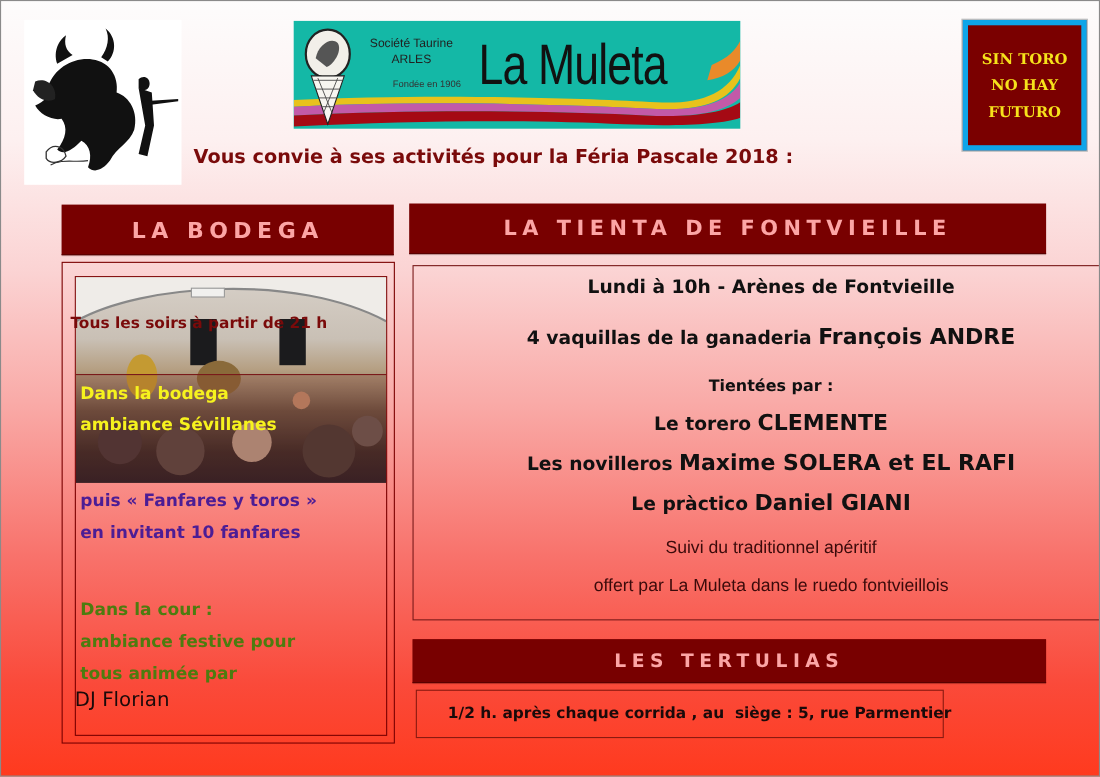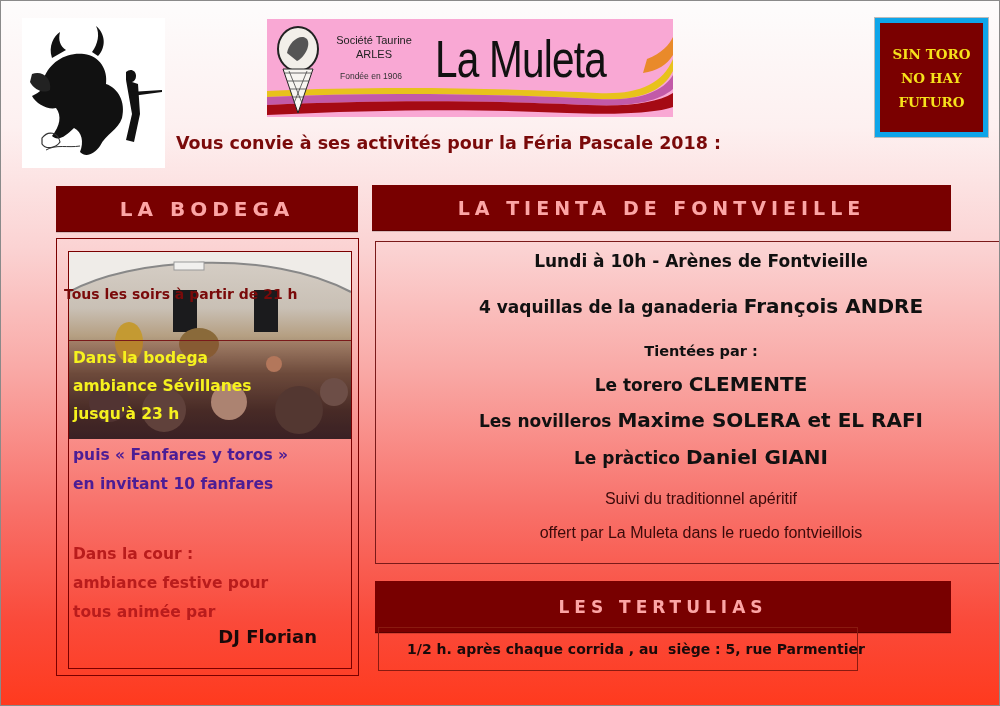--- a/index.html
+++ b/index.html
@@ -15,35 +15,35 @@
     
     .bull-logo {
       left: 21px; top: 17px; width: 143px; height: 150px;
       background: #ffffff;
     }
     .bull-logo svg { width: 100%; height: 100%; }
 
     
     .muleta-banner {
       left: 266px; top: 18px; width: 406px; height: 98px;
-      background: #f9a8d4;
+      background: #14b8a6;
       overflow: hidden;
     }
     .muleta-banner svg.waves { position: absolute; left: 0; top: 0; width: 406px; height: 98px; }
     .seal {
       position: absolute; left: 8px; top: 4px; width: 46px; height: 92px;
     }
     .societe {
       position: absolute; left: 62px; top: 14px; width: 90px;
       font-family: "Liberation Sans", sans-serif; font-size: 11px; color: #222;
       text-align: center; line-height: 14px;
     }
     .fondee {
-      position: absolute; left: 73px; top: 52px; width: 90px;
-      font-family: "Liberation Sans", sans-serif; font-size: 8.5px; color: #333; text-align: left;
+      position: absolute; left: 62px; top: 52px; width: 90px;
+      font-family: "Liberation Sans", sans-serif; font-size: 8.5px; color: #333; text-align: right;
     }
     .muleta-title {
       position: absolute; left: 168px; top: 10px;
       font-family: "Liberation Sans Narrow", "Liberation Sans", sans-serif;
       font-size: 52px; color: #111; letter-spacing: -1px;
       transform: scaleX(0.78); transform-origin: left top;
       line-height: 60px;
     }
 
     
@@ -68,21 +68,21 @@
     .hbar {
       background: #780000;
       display: flex; align-items: center; justify-content: center;
       color: #fca5a5; font-family: "DejaVu Sans", sans-serif; font-weight: bold;
       letter-spacing: 5px;
       border-bottom: 1px solid #5a0000;
       box-shadow: 0 1px 0 rgba(0,0,0,0.15);
     }
     .bodega-bar { left: 55px; top: 185px; width: 302px; height: 46px; font-size: 20px; }
     .tienta-bar { left: 371px; top: 184px; width: 579px; height: 46px; font-size: 19px; }
-    .tert-bar { left: 374px; top: 580px; width: 576px; height: 52px; font-size: 17px; }
+    .tert-bar { left: 374px; top: 580px; width: 576px; height: 40px; font-size: 17px; }
 
     
     .bodega-frame {
       left: 55px; top: 237px; width: 303px; height: 438px;
       border: 1px solid #7a0000;
     }
     .bodega-inner {
       left: 67px; top: 250px; width: 284px; height: 418px;
       border: 1px solid #7a0000;
     }
@@ -107,26 +107,26 @@
       font-weight: bold; font-size: 15.5px; color: #f6f21e; line-height: 28px;
       white-space: nowrap;
     }
     .bodega-text {
       left: 72px; top: 440px;
       font-weight: bold; font-size: 15.5px; color: #4c1d95; line-height: 29px;
       white-space: nowrap;
     }
     .bodega-text2 {
       left: 72px; top: 539px;
-      font-weight: bold; font-size: 15.5px; color: #b91c1c; line-height: 29px;
+      font-weight: bold; font-size: 15.5px; color: #4d7c0f; line-height: 29px;
       white-space: nowrap;
     }
     .dj {
-      left: 67px; top: 625px; width: 249px; text-align: right;
-      font-weight: bold; font-size: 18px; color: #1a0a0a;
+      left: 67px; top: 625px; width: 249px; text-align: left;
+      font-weight: normal; font-size: 18px; color: #1a0a0a;
     }
 
     
     .tienta-box {
       left: 374px; top: 240px; width: 652px; height: 323px;
       border: 1px solid #7a1a1a;
       text-align: center; color: #111;
     }
     .tienta-box .line { position: absolute; left: 0; width: 100%; white-space: nowrap; font-weight: bold; }
     .t1 { top: 9px; font-size: 17px; }
@@ -213,21 +213,20 @@
     <circle cx="160" cy="150" r="18" fill="#b89a86"></circle>
     <circle cx="230" cy="158" r="24" fill="#4b3d38"></circle>
     <circle cx="265" cy="140" r="14" fill="#6b5a52"></circle>
   </svg>
 </div>
 <div class="abs photo-inset"></div>
 <div class="abs photo-line1">Tous les soirs à partir de 21 h</div>
 <div class="abs photo-yellow">
   <div>Dans la bodega</div>
   <div>ambiance Sévillanes</div>
-  <div>jusqu'à 23 h</div>
 </div>
 <div class="abs bodega-text">
   <div>puis « Fanfares y toros »</div>
   <div>en invitant 10 fanfares</div>
 </div>
 <div class="abs bodega-text2">
   <div>Dans la cour :</div>
   <div>ambiance festive pour</div>
   <div>tous animée par</div>
 </div>

